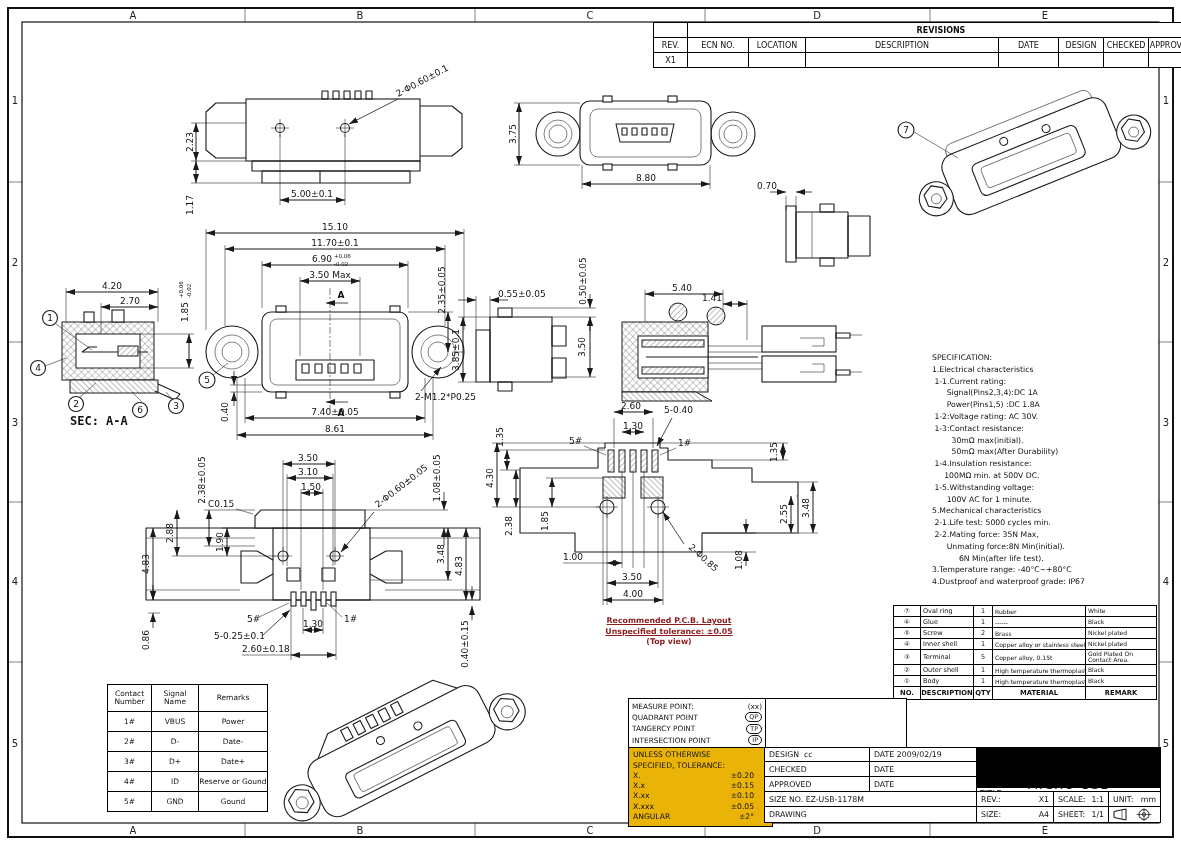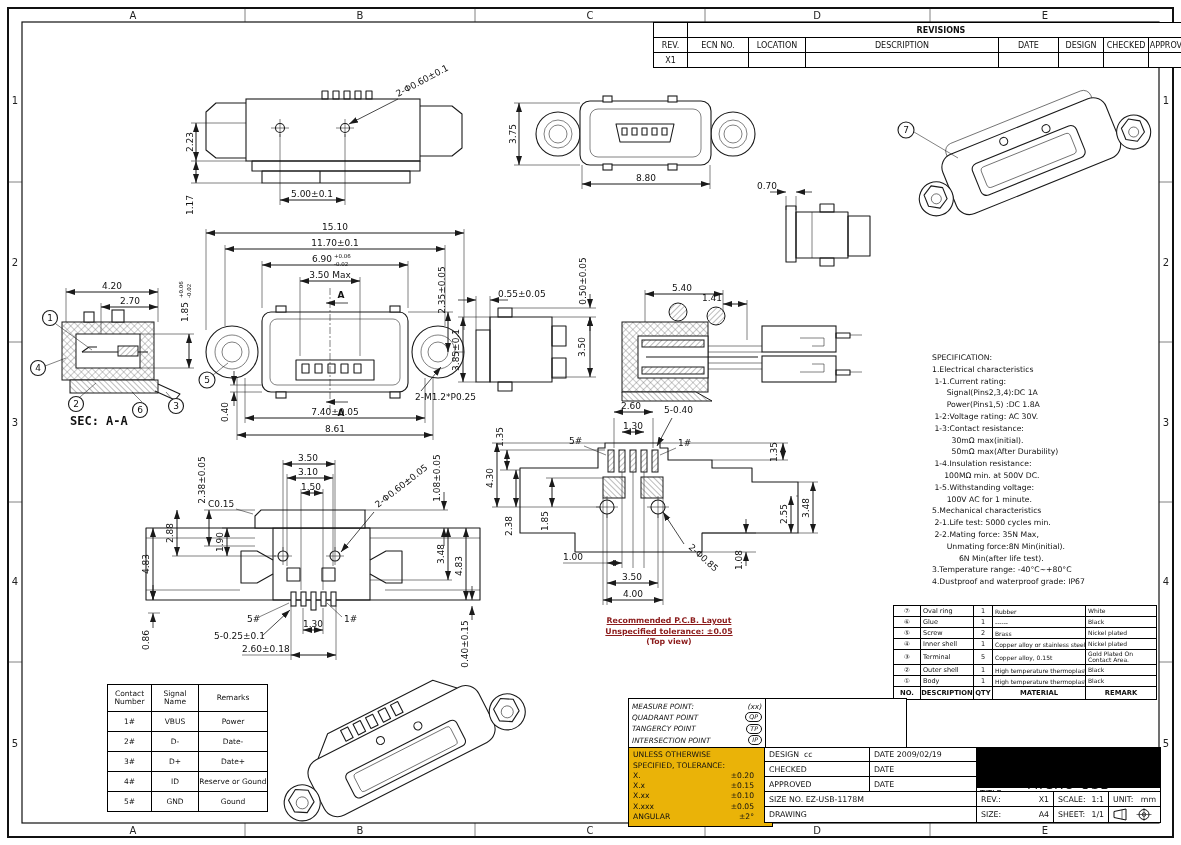--- a/index.html
+++ b/index.html
@@ -31,21 +31,21 @@
   #bom-table{left:893px;top:605px;grid-template-columns:26px 52px 18px 92px 70px;grid-template-rows:10px 10px 10px 10px 14px 10px 10px 12px;font-size:6.5px;}
   #bom-table .mat{justify-content:flex-start;padding-left:2px;font-size:6px;}
   #bom-table .rem{justify-content:flex-start;padding-left:2px;font-size:6px;white-space:normal;line-height:6.5px;text-align:left;}
   #bom-table .desc{justify-content:flex-start;padding-left:2px;}
   #bom-table .hd{font-size:6.8px;font-weight:bold;}
   
   #contact-table{left:107px;top:684px;grid-template-columns:43px 46px 68px;grid-template-rows:26px 19px 19px 19px 19px 19px;font-size:7.5px;}
   #contact-table .wrap{white-space:normal;line-height:8.5px;}
   
   #legend-box{left:628px;top:698px;width:277px;height:49px;grid-template-columns:136px 1fr;grid-template-rows:1fr;}
-  #legend-box .lcol{flex-direction:column;align-items:stretch;justify-content:space-around;padding:2px 3px;font-style:italic;}
+  #legend-box .lcol{flex-direction:column;align-items:stretch;justify-content:space-around;padding:2px 3px;}
   .lrow{display:flex;justify-content:space-between;align-items:center;font-size:7.3px;}
   .oval{border:1px solid #111;border-radius:7px;padding:0 3px;font-size:6.3px;line-height:8px;}
   
   #tol-box{position:absolute;left:628px;top:747px;width:135px;height:74px;border:1px solid #000;background:#eab308;padding:2px 4px;font-size:7.6px;}
   #tol-box .trow{display:flex;justify-content:space-between;padding-right:14px;line-height:10.2px;}
   #tol-box .ttl{line-height:10.5px;}
   
   #mid-block{left:764px;top:747px;grid-template-columns:104px 1fr;grid-template-rows:13px 14px 14px 14px 15px;font-size:7.8px;width:213px;}
   #mid-block>div{justify-content:flex-start;padding-left:4px;}
   

